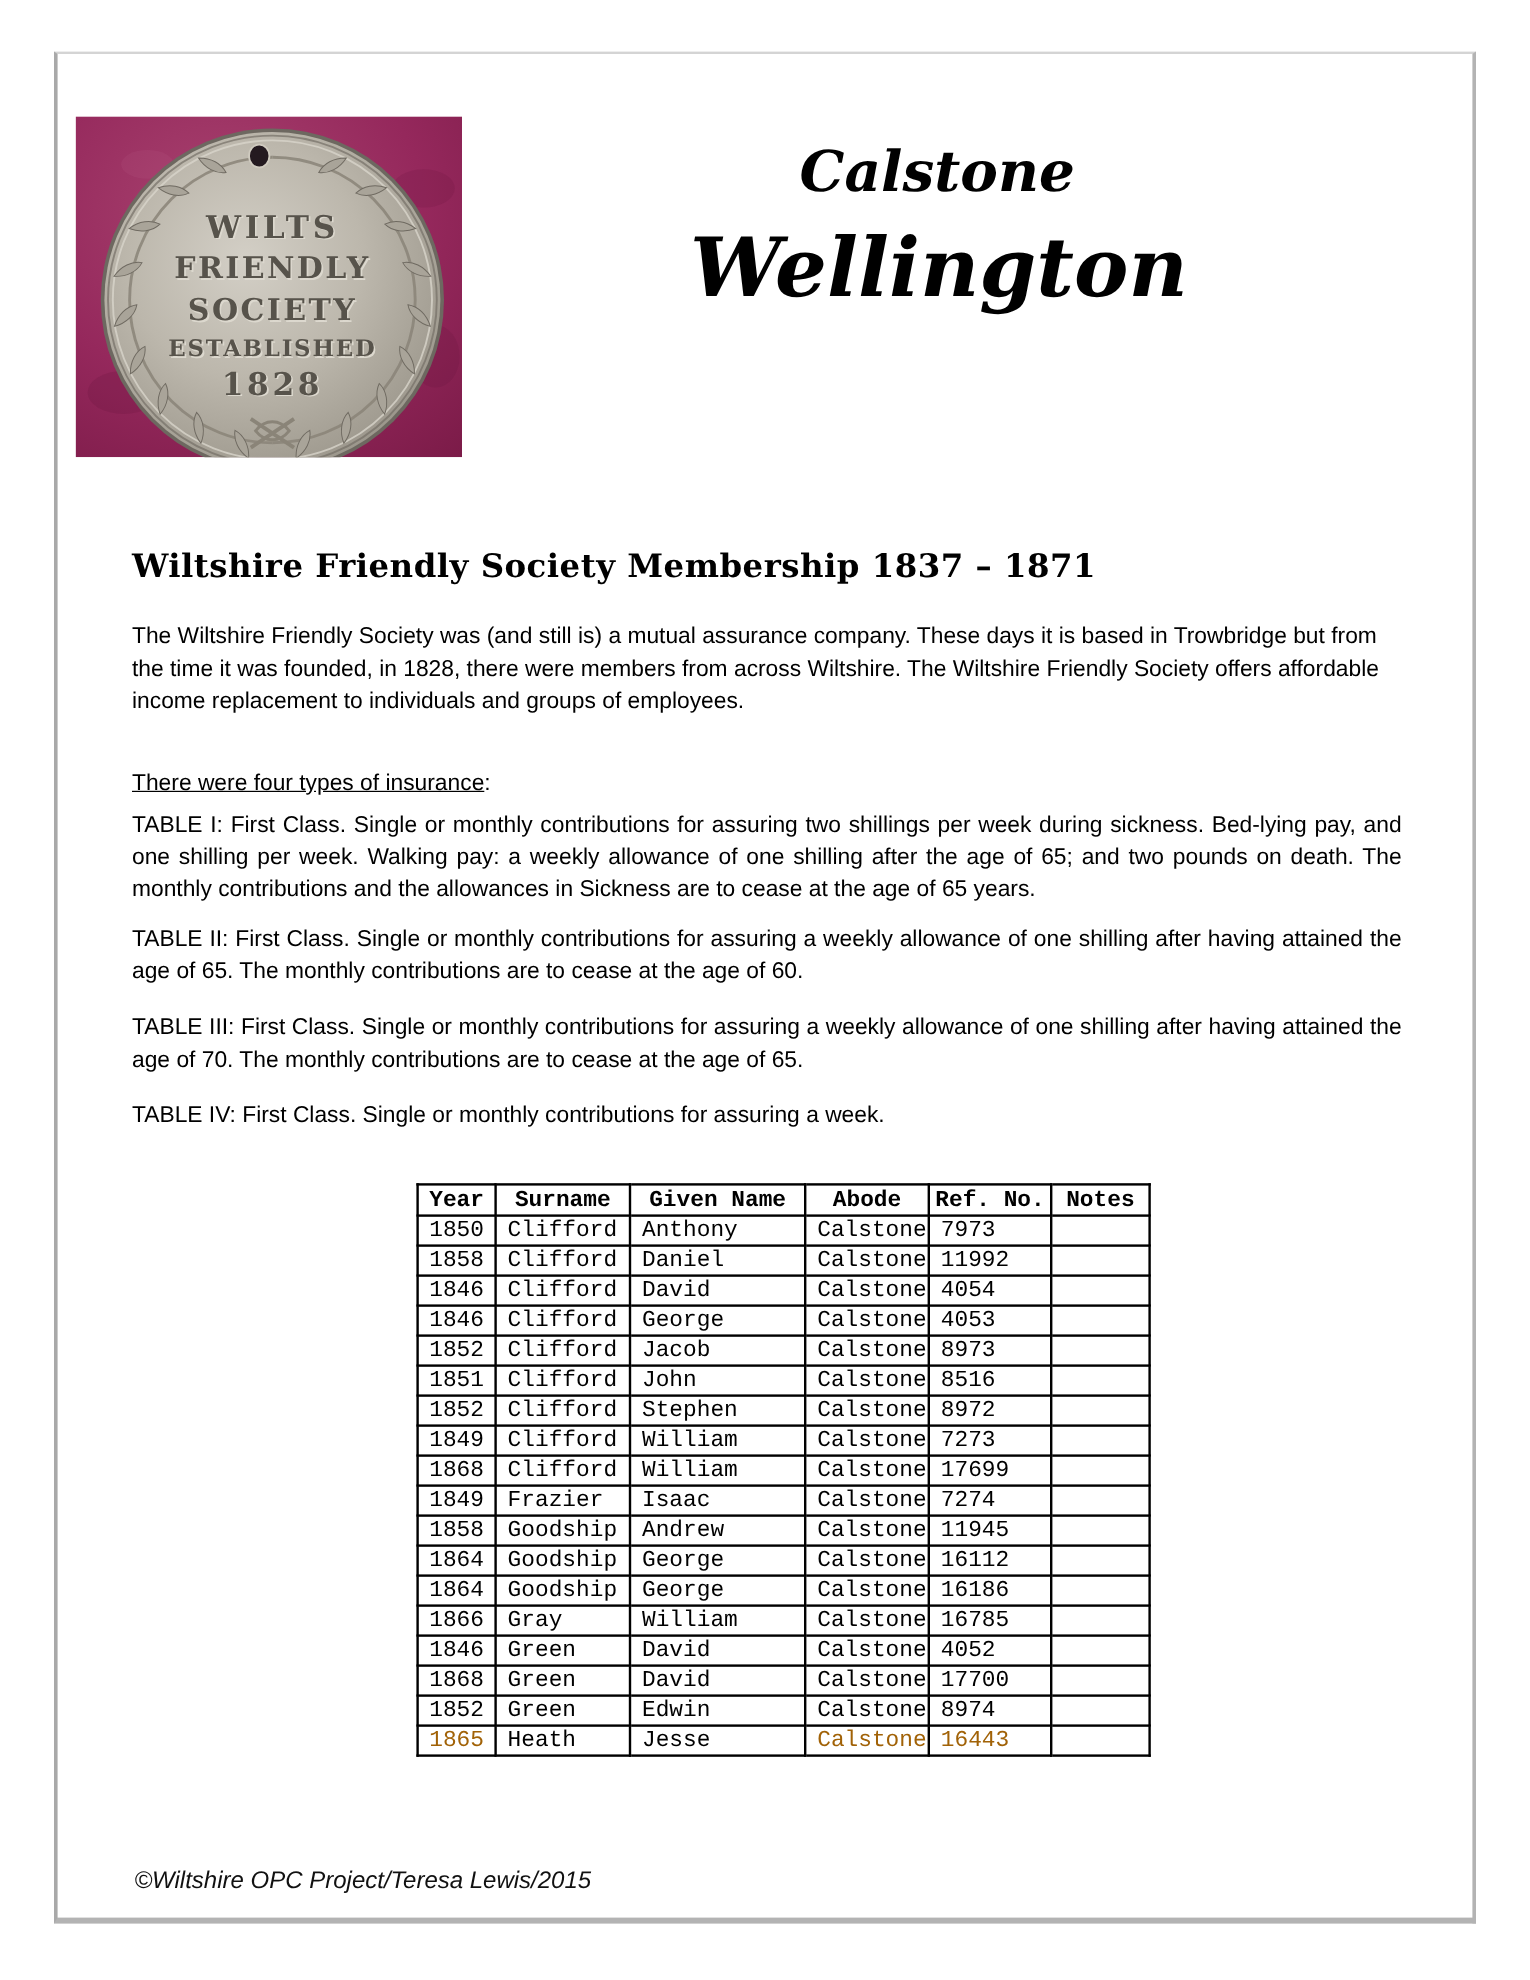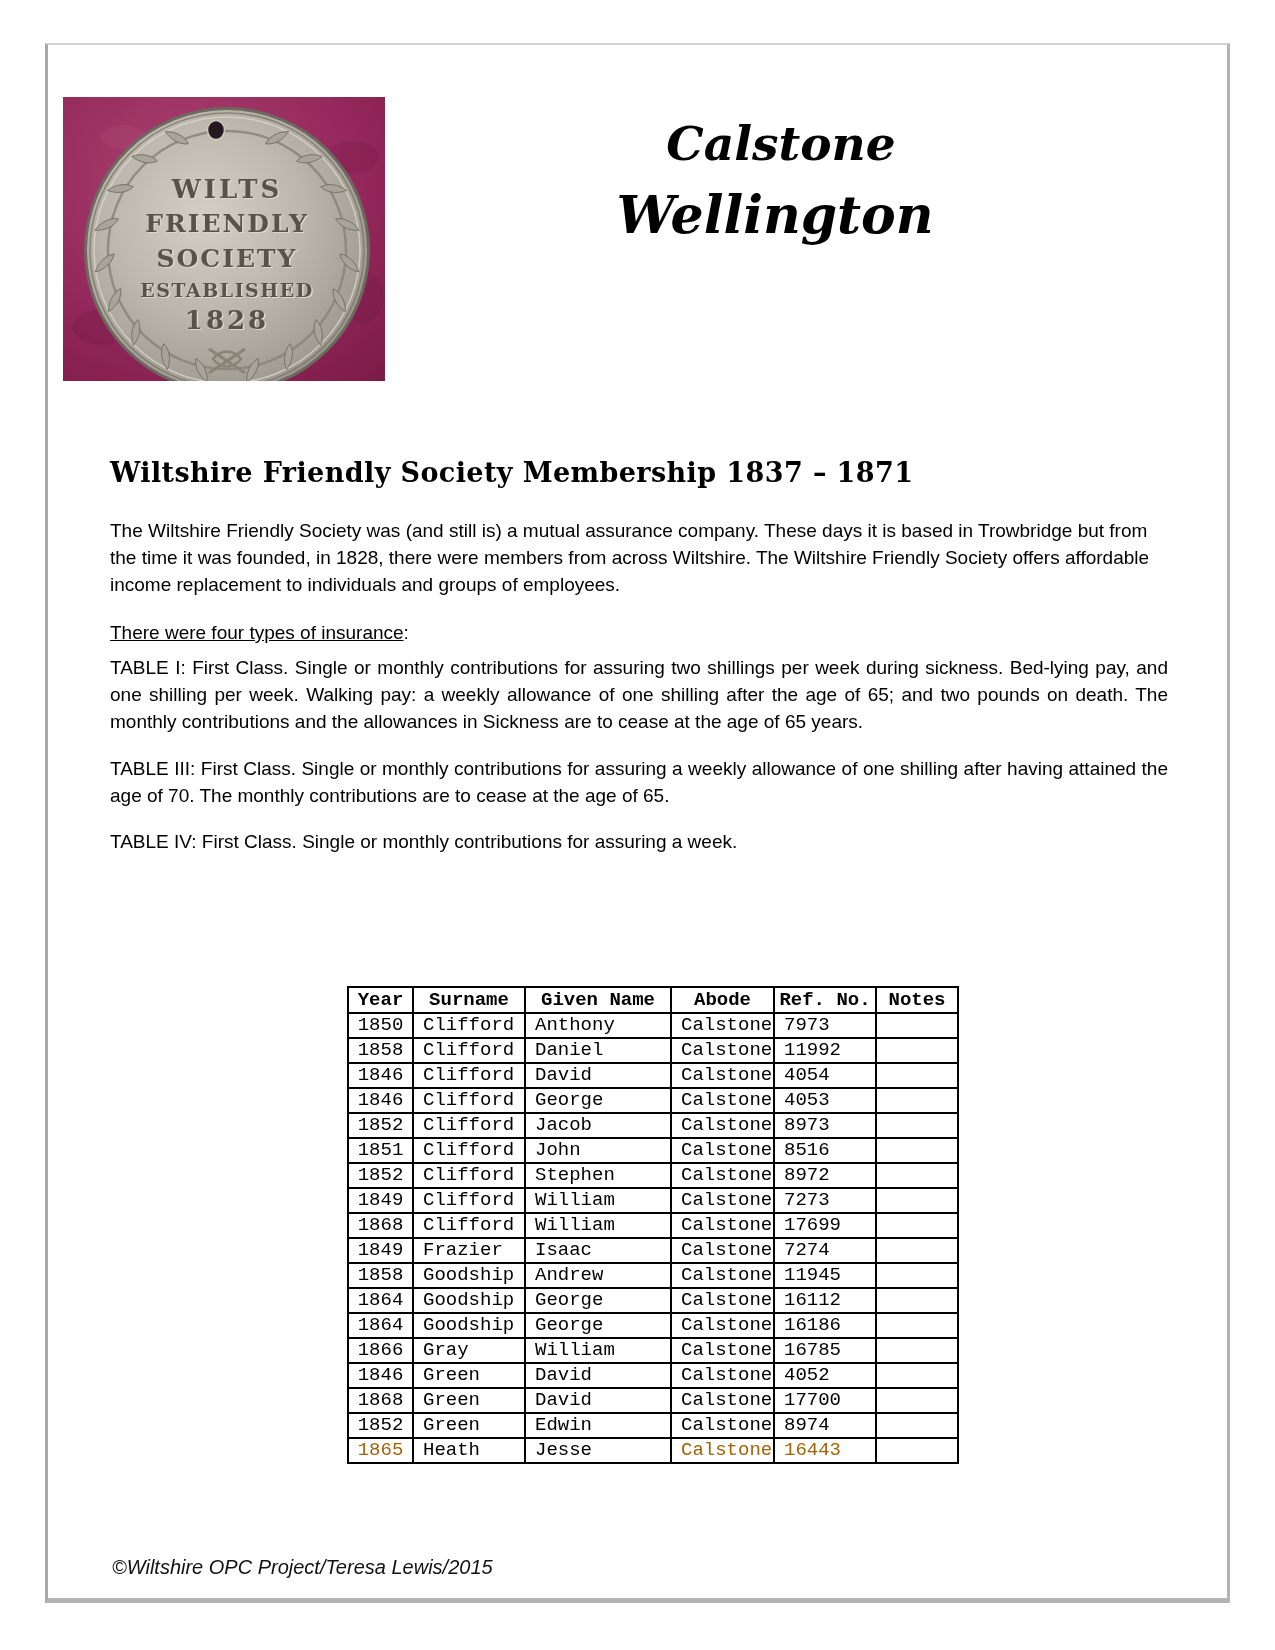--- a/index.html
+++ b/index.html
@@ -23,32 +23,32 @@
   .medal-photo {
     position: absolute; left: 63px; top: 97px;
     width: 322px; height: 284px; border-radius: 23px;
   }
   .medal-photo svg { display: block; width: 322px; height: 284px; }
 
   .doc-title { position: absolute; text-align: center;
     font-family: "DejaVu Serif", serif; font-style: italic; font-weight: bold;
     color: #000; white-space: nowrap; }
   .doc-title.line1 { left: 581px; top: 116px; width: 400px; font-size: 47px; }
-  .doc-title.line2 { left: 575px; top: 184px; width: 400px; font-size: 52px; }
+  .doc-title.line2 { left: 575px; top: 184px; width: 400px; font-size: 68px; }
 
   .content {
     position: absolute; left: 110px; top: 456px; width: 1058px;
   }
   .heading {
     font-family: "DejaVu Serif", serif; font-weight: bold;
     font-size: 27px; line-height: 33px; letter-spacing: 0.4px;
     margin: 0 0 28px 0;
   }
   .para { font-size: 19px; line-height: 27px; margin: 0; }
-  .intro { margin-bottom: 21px; }
+  .intro { margin-bottom: 41px; }
   .lead  { margin-bottom: 8px; }
   .lead .u { text-decoration: underline; }
   .tdesc { text-align: justify; }
   .tdesc1 { margin-bottom: 14px; }
   .tdesc2 { margin-bottom: 19px; }
   .tdesc3 { margin-bottom: 19px; margin-top: 20px; }
   .tdesc4 { text-align: left; }
 
   .membership-table {
     position: absolute; left: 347px; top: 986px;
@@ -160,20 +160,21 @@
 <div class="doc-title line2">Wellington</div>
 
 <div class="content">
   <h1 class="heading">Wiltshire Friendly Society Membership 1837 – 1871</h1>
 
   <p class="para intro">The Wiltshire Friendly Society was (and still is) a mutual assurance company. These days it is based in Trowbridge but from the time it was founded, in 1828, there were members from across Wiltshire. The Wiltshire Friendly Society offers affordable income replacement to individuals and groups of employees.</p>
 
   <p class="para lead"><span class="u">There were four types of insurance</span><span>:</span></p>
 
   <p class="para tdesc tdesc1">TABLE I: First Class. Single or monthly contributions for assuring two shillings per week during sickness. Bed-lying pay, and one shilling per week. Walking pay: a weekly allowance of one shilling after the age of 65; and two pounds on death. The monthly contributions and the allowances in Sickness are to cease at the age of 65 years.</p>
+  <p class="para tdesc tdesc2">TABLE II: First Class. Single or monthly contributions for assuring a weekly allowance of one shilling after having attained the age of 65. The monthly contributions are to cease at the age of 60.</p>
   <p class="para tdesc tdesc3">TABLE III: First Class. Single or monthly contributions for assuring a weekly allowance of one shilling after having attained the age of 70. The monthly contributions are to cease at the age of 65.</p>
   <p class="para tdesc4">TABLE IV: First Class. Single or monthly contributions for assuring a week.</p>
 </div>
 
 <table class="membership-table">
   <colgroup>
     <col style="width:65px">
       <col style="width:112px">
       <col style="width:146px">
     <col style="width:103px">

